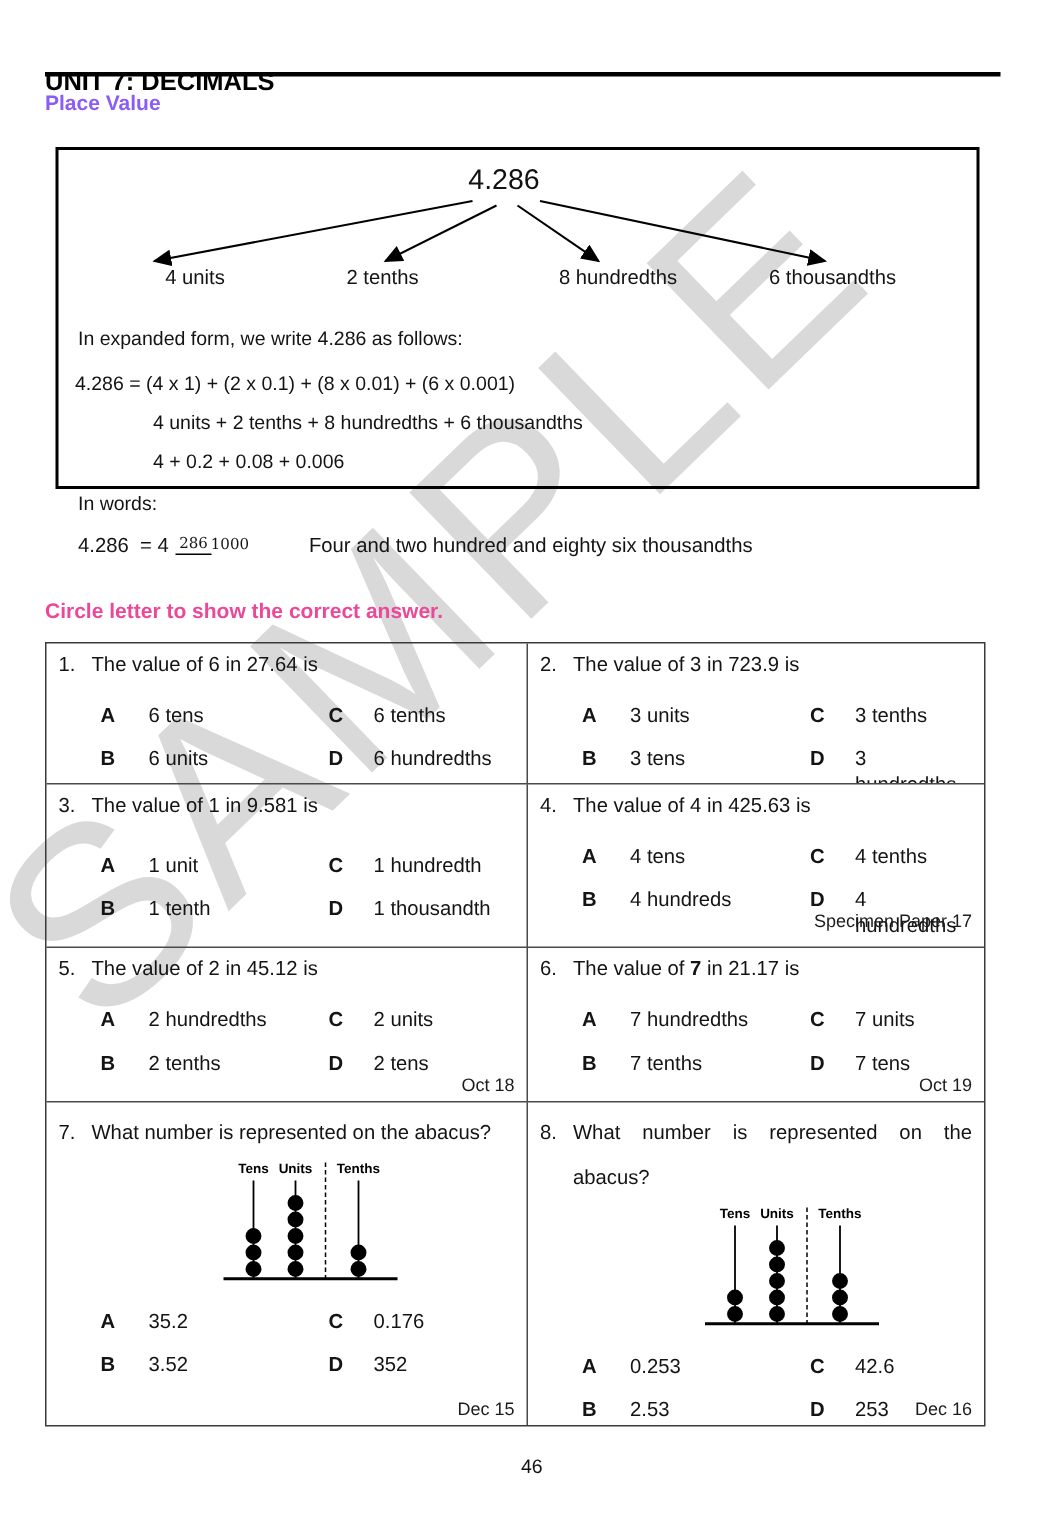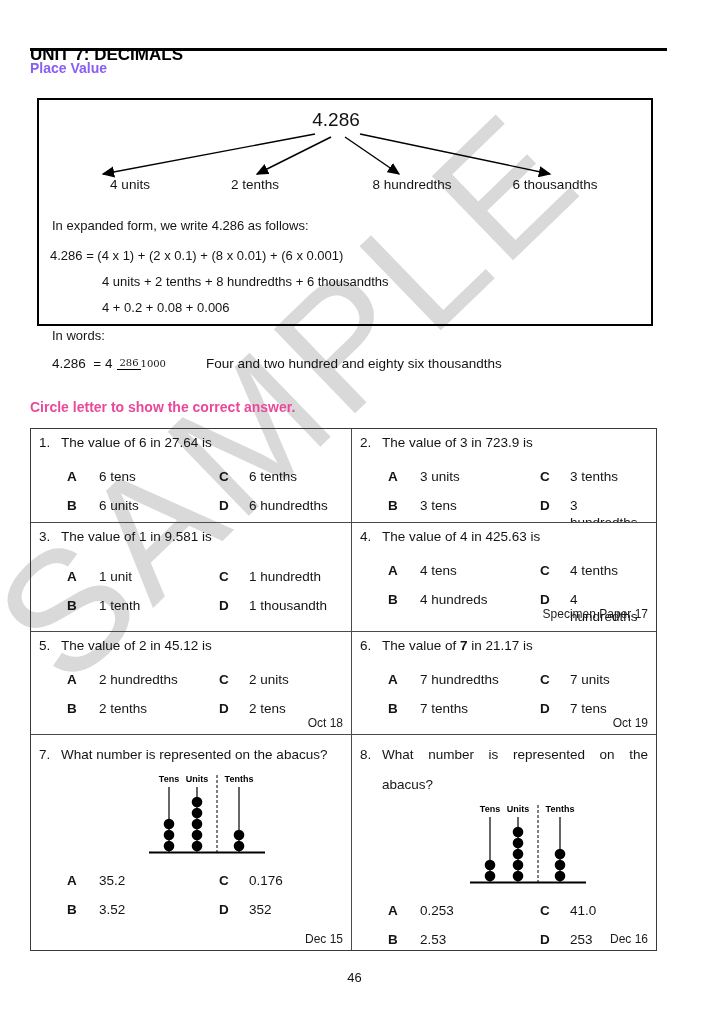--- a/index.html
+++ b/index.html
@@ -264,21 +264,21 @@
               <circle cx="58" cy="41" r="5.3" fill="#000"></circle>
               <circle cx="58" cy="30" r="5.3" fill="#000"></circle>
               <circle cx="100" cy="74" r="5.3" fill="#000"></circle>
               <circle cx="100" cy="63" r="5.3" fill="#000"></circle>
               <circle cx="100" cy="52" r="5.3" fill="#000"></circle>
             </svg></div>
         <div class="opts">
           <span class="ol">A</span>
             <span class="ot">0.253</span>
           <span class="ol">C</span>
-            <span class="ot">41.0</span>
+            <span class="ot">42.6</span>
           <span class="ol">B</span>
             <span class="ot">2.53</span>
           <span class="ol">D</span>
             <span class="ot">253</span>
         </div>
         <span class="source">Dec 16</span>
       </div>
 
     </div>
 

